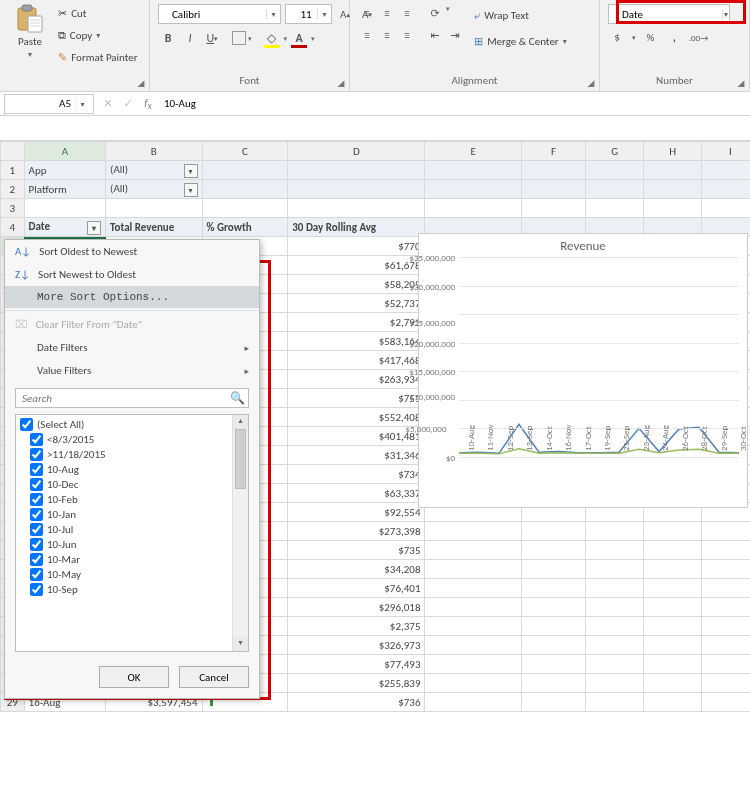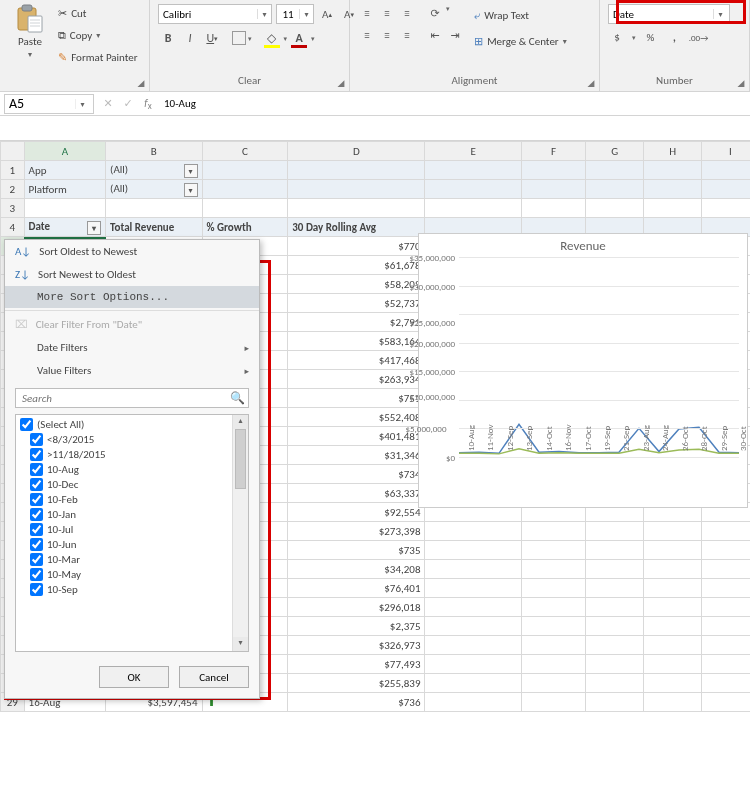--- a/index.html
+++ b/index.html
@@ -12,32 +12,32 @@
   .group-label { text-align: center; font-size: 11px; color: #666; padding: 2px 0 4px 0; }
   .dialog-launcher { position: absolute; right: 2px; bottom: 2px; width: 12px; height: 12px; font-size: 9px; color: #777; text-align: center; line-height: 12px; cursor: pointer; }
 
   .big-btn { display: flex; flex-direction: column; align-items: center; width: 44px; gap: 2px; padding-top: 2px; }
   .big-btn .icon-box { width: 30px; height: 30px; display: flex; align-items: center; justify-content: center; }
   .big-btn .lbl { font-size: 11px; text-align: center; line-height: 1; }
   .small-row { display: flex; align-items: center; gap: 4px; height: 22px; font-size: 11px; }
   .small-col { display: flex; flex-direction: column; gap: 0; }
 
   .combo { display: inline-flex; align-items: center; background: #fff; border: 1px solid #c0c0c0; height: 20px; }
-  .combo input { border: none; outline: none; font-size: 11px; padding: 0 4px; height: 18px; background: transparent; font-family: inherit; }
+  .combo input { border: none; outline: none; font-size: 11px; padding: 0 4px; height: 18px; background: transparent; font-family: inherit; margin-left: 9px; }
   .combo .drop { width: 14px; text-align: center; font-size: 8px; color: #666; border-left: 1px solid #ddd; cursor: pointer; }
 
   .icon-btn { width: 20px; height: 20px; display: inline-flex; align-items: center; justify-content: center; font-size: 12px; color: #555; cursor: pointer; }
   .icon-btn.small { width: 18px; height: 18px; font-size: 11px; }
 
   .highlight-box { border: 3px solid #d80000; position: absolute; pointer-events: none; }
 
   
   .formula-bar { display: flex; align-items: center; height: 24px; border-bottom: 1px solid #d4d4d4; }
   .namebox { width: 90px; border: 1px solid #ccc; display: flex; align-items: center; height: 20px; margin: 0 4px; background: #fff; }
-  .namebox input { border: none; outline: none; width: 70px; font-size: 14px; padding: 0 4px; text-align: left; font-family: inherit; }
+  .namebox input { border: none; outline: none; width: 70px; font-size: 11px; padding: 0 4px; text-align: right; font-family: inherit; }
   .namebox .drop { width: 14px; text-align: center; font-size: 8px; color: #666; border-left: 1px solid #eee; }
   .fx-btn { width: 20px; text-align: center; color: #888; font-size: 11px; cursor: pointer; }
   .formula-input { flex: 1; border: none; outline: none; font-size: 11px; padding: 0 6px; font-family: inherit; }
   .formula-bar-spacer { height: 25px; border-bottom: 1px solid #d4d4d4; }
 
   
   .grid-wrap { position: relative; }
   table.sheet { border-collapse: collapse; table-layout: fixed; width: 760px; }
   table.sheet th, table.sheet td { border: 1px solid #d9d9d9; height: 19px; font-size: 11px; padding: 0 4px; overflow: hidden; white-space: nowrap; }
   table.sheet th { background: #f0f0f0; color: #444; font-weight: normal; text-align: center; }
@@ -159,21 +159,21 @@
         <span style="width:6px"></span>
         <span class="icon-btn" style="position:relative">◇<span style="position:absolute;bottom:0;left:2px;right:2px;height:3px;background:#ffff00"></span></span>
           <span style="font-size:7px;color:#666">▾</span>
         <span class="icon-btn" style="position:relative">
             <b>A</b>
             <span style="position:absolute;bottom:0;left:2px;right:2px;height:3px;background:#c00000"></span>
           </span>
           <span style="font-size:7px;color:#666">▾</span>
       </div>
     </div>
-    <div class="group-label">Clear</div>
+    <div class="group-label">Font</div>
     <div class="dialog-launcher">◢</div>
   </div>
 
   <div class="group" style="width:250px">
     <div class="group-body" style="gap:10px">
       <div style="display:flex;flex-direction:column;gap:4px;padding-top:2px">
         <div style="display:flex;gap:2px">
           <span class="icon-btn small">≡</span>
           <span class="icon-btn small">≡</span>
           <span class="icon-btn small">≡</span>

